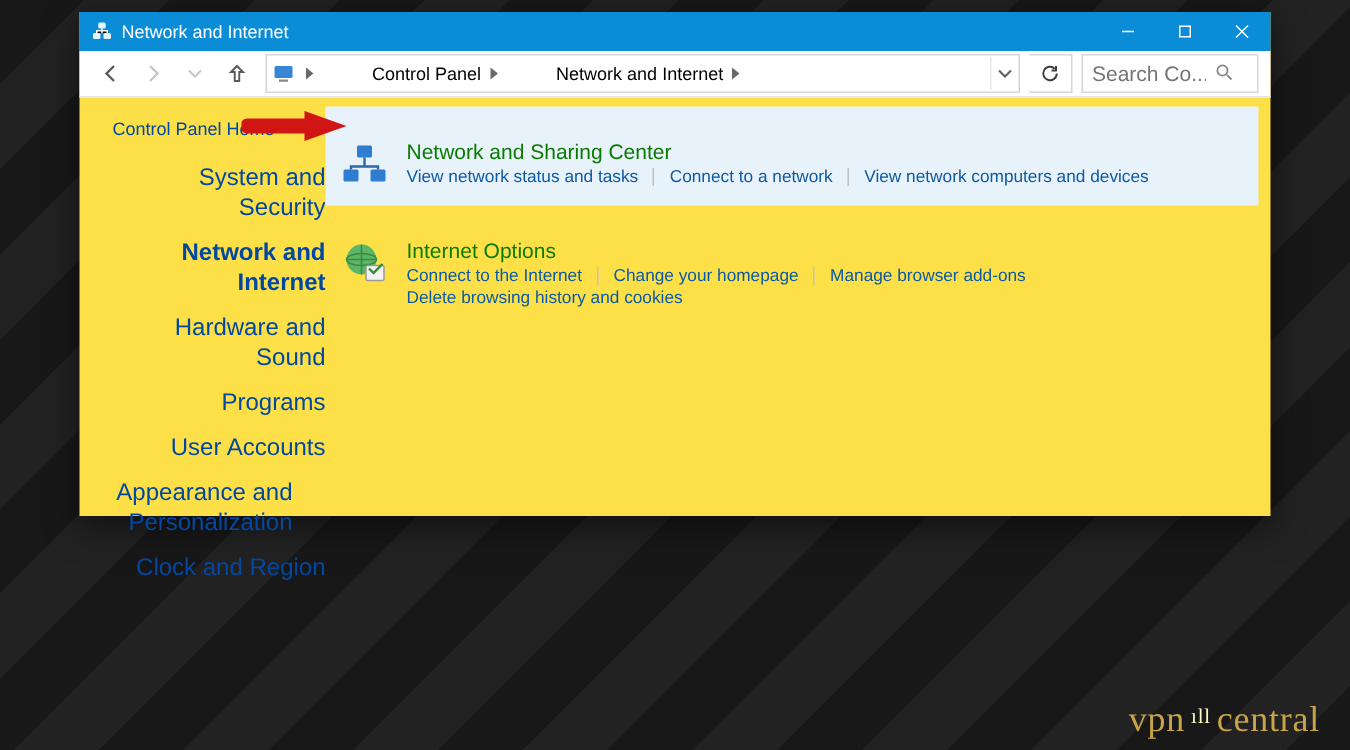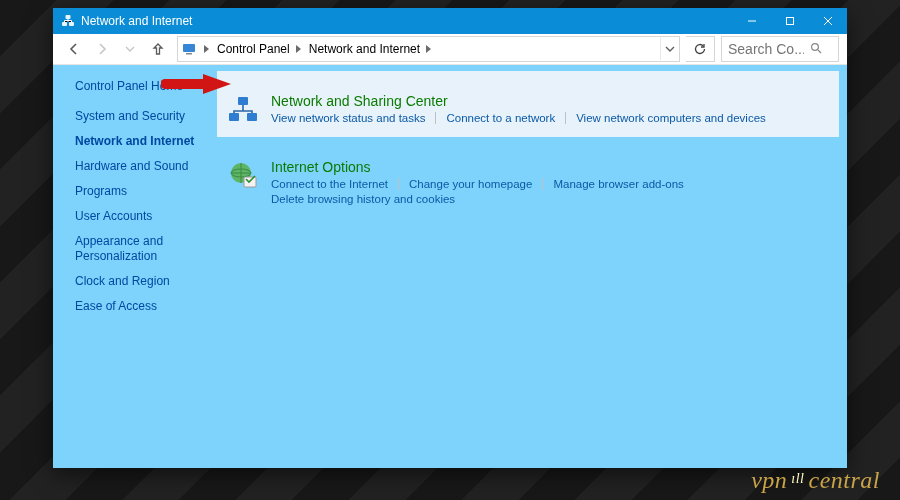--- a/index.html
+++ b/index.html
@@ -2,63 +2,63 @@
 <html><head>
 <meta charset="utf-8">
 <style>
   html,body{margin:0;padding:0;width:900px;height:500px;font-family:"Segoe UI",Arial,sans-serif;font-size:12px;overflow:hidden;}
   body{
     background:
       repeating-linear-gradient(135deg,#181818 0 40px,#222 40px 80px),
       #1a1a1a;
     position:relative;
   }
-  .window{position:absolute;left:53px;top:8px;width:794px;height:460px;background:#7dd3fc;box-shadow:0 6px 22px rgba(0,0,0,.55);}
+  .window{position:absolute;left:53px;top:8px;width:794px;height:336px;background:#fde047;box-shadow:0 6px 22px rgba(0,0,0,.55);}
   
   .titlebar{height:26px;background:#0a8cd6;color:#fff;display:flex;align-items:center;position:relative;}
   .titlebar .app-icon{width:14px;height:14px;margin:0 6px 0 8px;}
   .titlebar .app-icon svg{display:block;}
   .title-text{font-size:12px;}
   .win-controls{position:absolute;right:0;top:0;display:flex;height:26px;}
   .win-btn{width:38px;height:26px;display:flex;align-items:center;justify-content:center;color:#fff;}
   .win-btn svg{display:block;}
   
   .navrow{height:30px;background:#fff;border-bottom:1px solid #e5e5e5;display:flex;align-items:center;padding:0 8px;gap:2px;}
   .nav-arrow{width:26px;height:26px;display:flex;align-items:center;justify-content:center;color:#606060;}
   .nav-arrow.disabled{color:#c6c6c6;}
   .nav-arrow svg{display:block;}
   .addr{flex:1;display:flex;align-items:center;height:24px;border:1px solid #d6d6d6;margin:0 4px;}
   .addr .pc-icon{width:22px;height:22px;display:flex;align-items:center;justify-content:center;}
   .addr .crumb{display:flex;align-items:center;gap:2px;padding:0 4px;color:#000;height:22px;}
-  .addr .crumb-text{font-size:12px;}
+  .addr .crumb-text{font-size:12px;margin-left:31px;}
   .addr-fill{flex:1;}
   .addr-dd{width:18px;height:22px;display:flex;align-items:center;justify-content:center;color:#606060;border-left:1px solid #e8e8e8;}
   .addr-refresh{width:28px;height:24px;border:1px solid #d6d6d6;border-left:none;display:flex;align-items:center;justify-content:center;color:#404040;}
   .searchbox{width:108px;height:24px;border:1px solid #d6d6d6;margin-left:4px;display:flex;align-items:center;padding:0 4px;color:#888;gap:4px;}
   .searchbox input{border:none;outline:none;font-size:14px;width:76px;color:#666;}
   .searchbox .mag{color:#888;}
   
   .body{display:flex;height:calc(100% - 56px);}
   .sidebar{width:164px;padding:14px 0 0 22px;box-sizing:border-box;}
   .cphome{color:#0248a1;font-size:12px;margin-bottom:16px;}
-  .side-link{color:#0248a1;font-size:12px;margin-bottom:10px;line-height:1.25;cursor:pointer;}
+  .side-link{color:#0248a1;font-size:16px;margin-bottom:10px;line-height:1.25;cursor:pointer;text-align:right;}
   .side-link.active{color:#0248a1;font-weight:700;}
   .content{flex:1;padding:6px 8px 0 0;position:relative;}
   .section{display:flex;gap:10px;padding:22px 8px 8px 8px;}
   .section.highlight{background:#e8f2fb;}
   .sec-icon{width:36px;height:36px;flex-shrink:0;display:flex;align-items:flex-start;justify-content:center;position:relative;}
   .sec-body{flex:1;}
   .sec-title{color:#0a7b00;font-size:14px;margin-bottom:3px;}
   .task-line{display:flex;flex-wrap:wrap;gap:0;align-items:center;font-size:11.5px;}
   .task{color:#0b5aa6;padding-right:10px;white-space:nowrap;}
   .task.sep{border-left:1px solid #c0c0c0;padding-left:10px;}
   
   .red-arrow{position:absolute;left:-56px;top:7px;width:72px;height:24px;pointer-events:none;}
   
-  .wm{position:absolute;right:20px;bottom:6px;color:#c9a348;font-family:Georgia,serif;font-size:24px;letter-spacing:.5px;display:flex;align-items:center;gap:4px;font-style:italic;}
+  .wm{position:absolute;right:20px;bottom:6px;color:#c9a348;font-family:Georgia,serif;font-size:24px;letter-spacing:.5px;display:flex;align-items:center;gap:4px;}
   .wm small{font-size:14px;color:#fef9c3;position:relative;top:-2px;}
   .chev::after{content:"";display:inline-block;width:0;height:0;border-left:5px solid #6a6a6a;border-top:4px solid transparent;border-bottom:4px solid transparent;}
 </style>
 </head>
 <body>
 
 <div class="window">
 
   <div class="titlebar">
     <span class="app-icon">
@@ -158,21 +158,20 @@
   <div class="body">
     <div class="sidebar">
       <div class="cphome">Control Panel Home</div>
       <div class="side-link">System and Security</div>
       <div class="side-link active">Network and Internet</div>
       <div class="side-link">Hardware and Sound</div>
       <div class="side-link">Programs</div>
       <div class="side-link">User Accounts</div>
       <div class="side-link" style="max-width:120px;">Appearance and Personalization</div>
       <div class="side-link">Clock and Region</div>
-      <div class="side-link">Ease of Access</div>
     </div>
 
     <div class="content">
 
       <div class="red-arrow">
         <svg width="72" height="24" viewBox="0 0 72 24">
           <path d="M4 12 H48" stroke="#d11414" stroke-width="10" stroke-linecap="round"></path>
           <path d="M42 2 L70 12 L42 22 Z" fill="#d11414"></path>
         </svg>
       </div>

